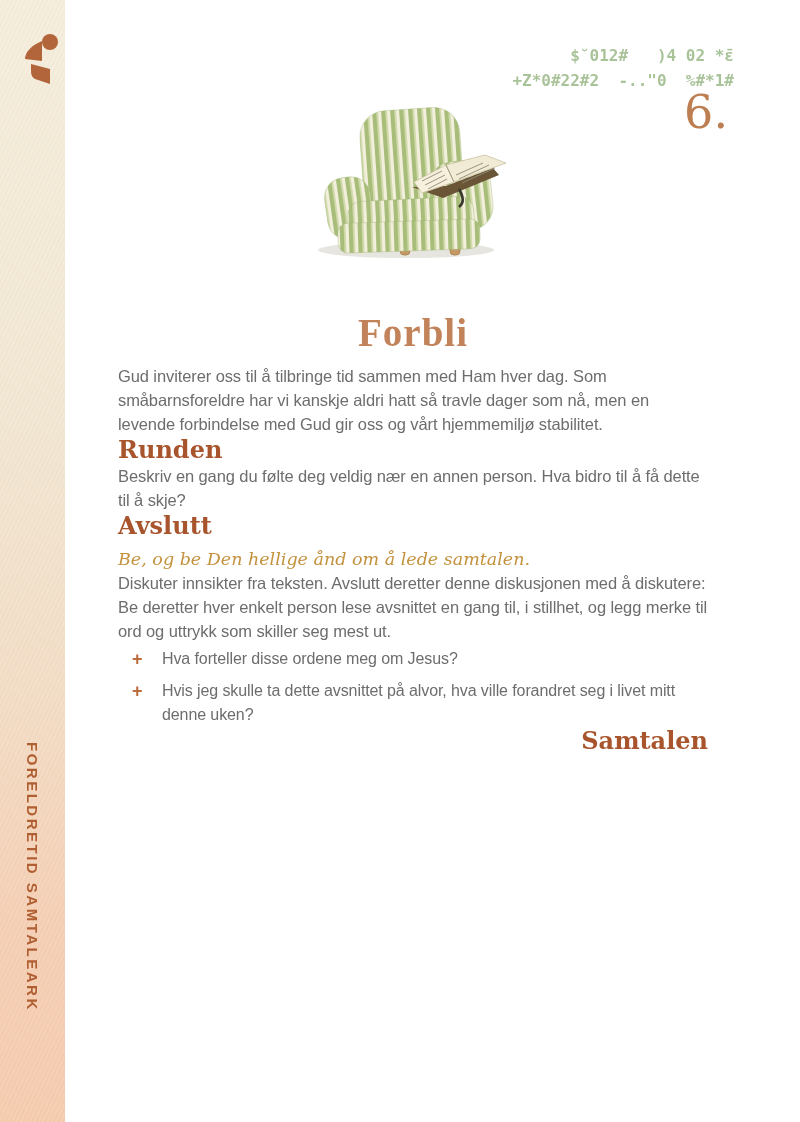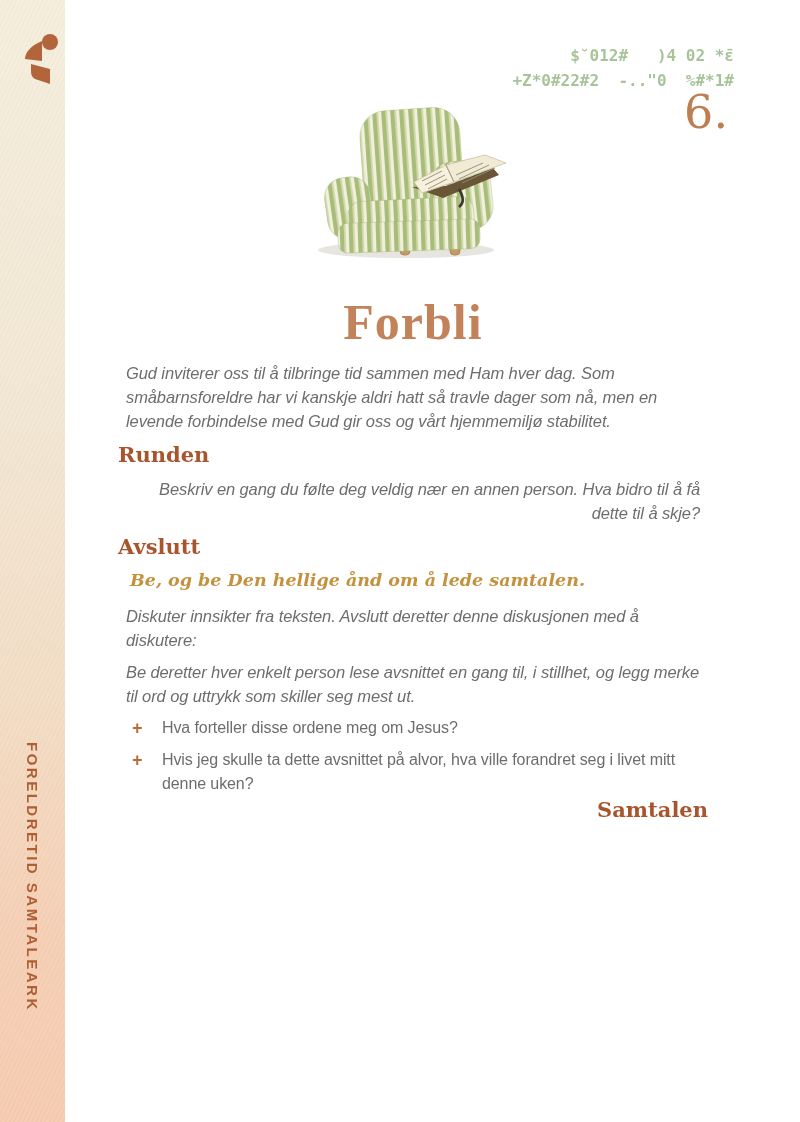--- a/index.html
+++ b/index.html
@@ -33,38 +33,38 @@
   .glyph-line{white-space:pre;}
   
   .lesson-number{
     position:absolute;right:72px;top:86px;
     font-family:"DejaVu Serif",serif;font-size:46px;line-height:1.15;color:#bd7e51;
   }
   
   .content{position:absolute;left:118px;top:100px;width:590px;}
   .chair-wrap{width:200px;height:155px;margin:3px auto 0 auto;}
   .page-title{
-    margin:33px 0 0 0;text-align:center;
+    margin:44px 0 0 0;text-align:center;
     font-family:"Liberation Serif",serif;font-weight:bold;
-    font-size:50px;line-height:62px;color:#c2835a;letter-spacing:1px;
+    font-size:39px;line-height:62px;color:#c2835a;letter-spacing:1px;
   }
   .intro{margin:14px 0 0 0;}
   p.body-text{
-    margin:8px;font-size:16.5px;line-height:24px;color:#6d6d6d;letter-spacing:-0.1px;font-style:italic;
+    margin:0;font-size:16.5px;line-height:24px;color:#6d6d6d;letter-spacing:-0.1px;
   }
   h3.section-heading{
     margin:0;font-family:"DejaVu Serif",serif;font-weight:bold;
-    font-size:21px;line-height:28px;color:#a8542c;
+    font-size:24px;line-height:28px;color:#a8542c;
   }
   .lead-italic{
-    margin:12px;font-family:"DejaVu Serif",serif;font-style:italic;font-weight:bold;
+    margin:0;font-family:"DejaVu Serif",serif;font-style:italic;font-weight:normal;
     font-size:17.5px;line-height:24px;color:#c4923e;
   }
   .mt20{margin-top:20px;} .mt22{margin-top:22px;text-align:right;}
-  .mt8{margin-top:8px;text-align:right;} .mt7{margin-top:7px;} .mt9{margin-top:9px;}
+  .mt8{margin-top:8px;} .mt7{margin-top:7px;} .mt9{margin-top:9px;}
   .mt6{margin-top:6px;} .mt2{margin-top:2px;}
   ul.bullets{list-style:none;margin:4px 0 0 0;padding:0 0 0 14px;}
   ul.bullets li{display:flex;align-items:flex-start;margin-top:8px;}
   ul.bullets li:first-child{margin-top:0;}
   .plus{
     flex:0 0 auto;width:14px;color:#b96a3a;font-weight:bold;font-size:18px;
     line-height:24px;margin-right:16px;
   }
   .b-text{font-size:16px;line-height:24px;color:#6d6d6d;letter-spacing:-0.1px;}
 </style>

